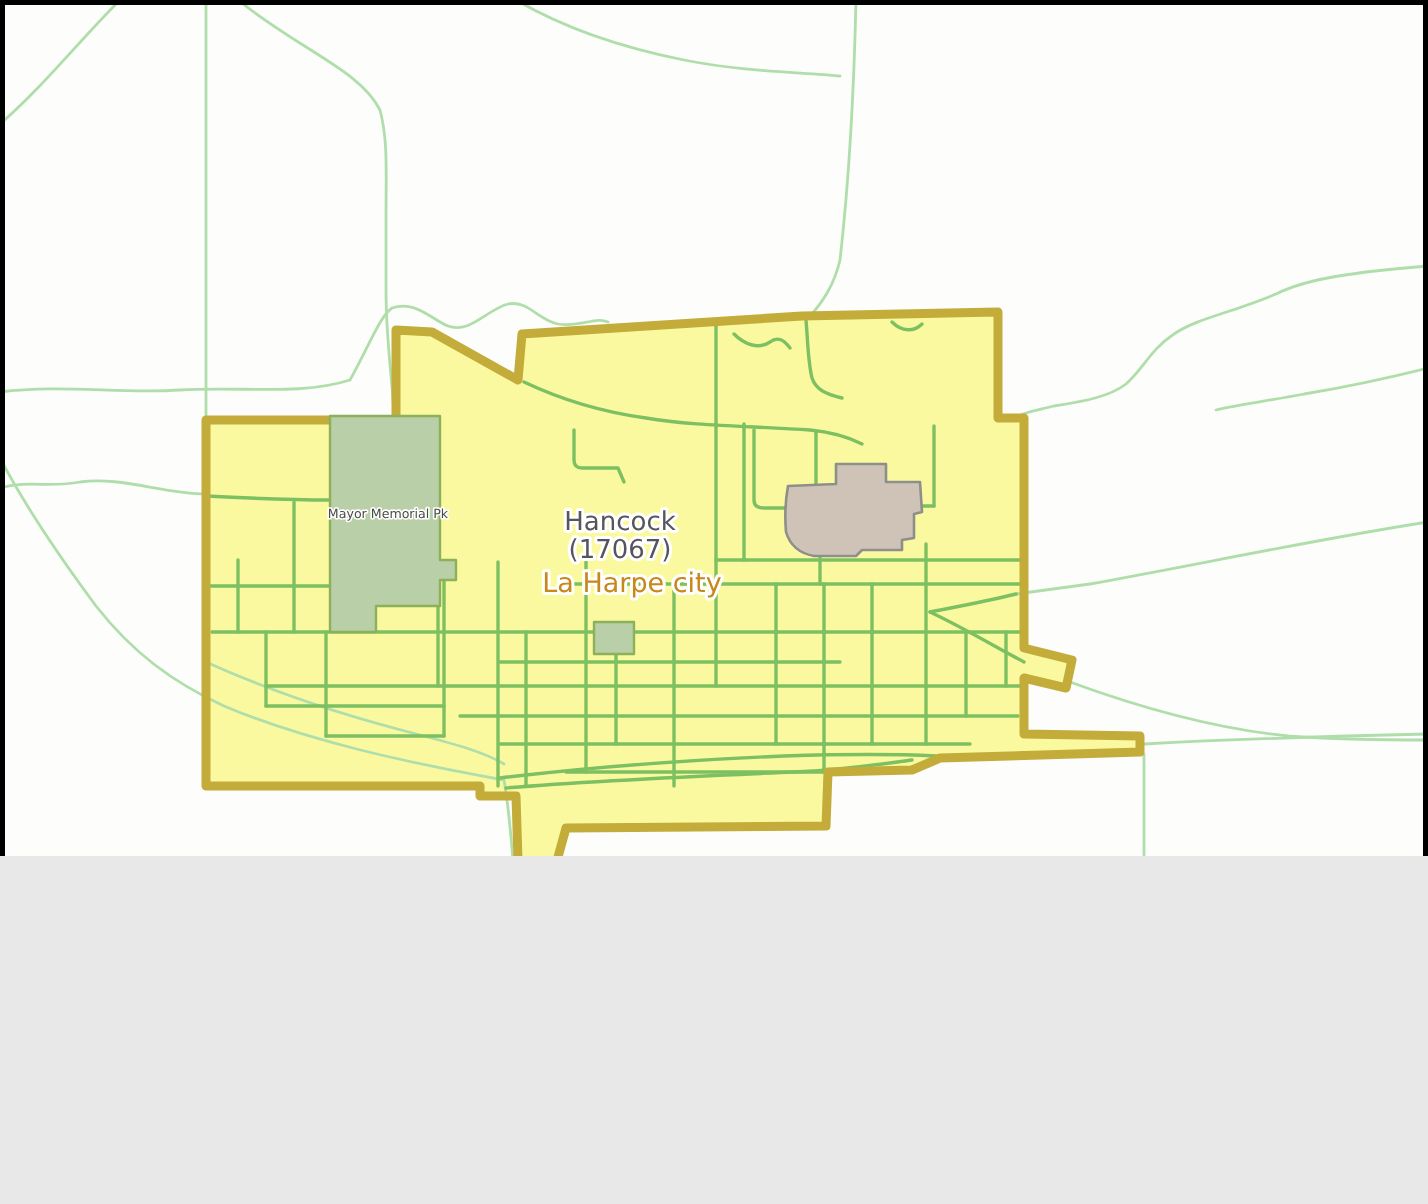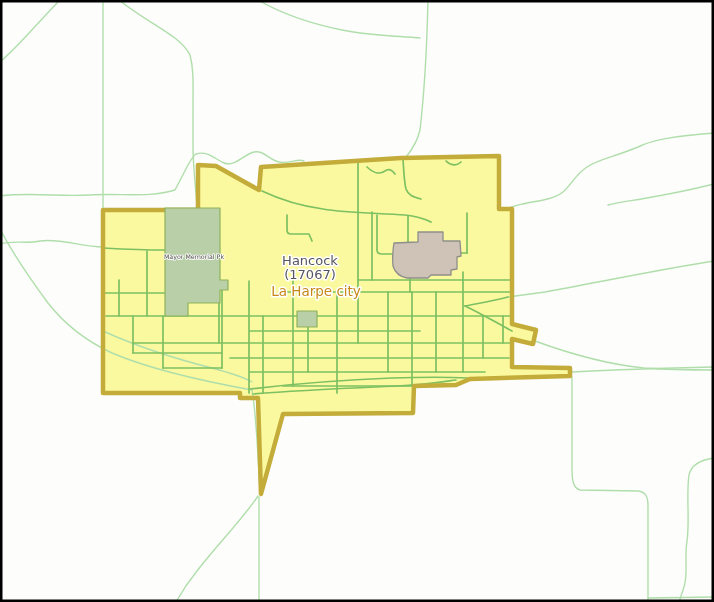--- a/index.html
+++ b/index.html
@@ -1,18 +1,18 @@
 <!DOCTYPE html>
 <html style="--frame: #000000; --map-bg: #fdfdfc; --city-fill: #fbf9a0; --city-border: #c3ac39; --street: #7cc061; --rural-road: #b0deab; --park-fill: #b9cfa8; --park-stroke: #8db15a; --landmark-fill: #cfc3b7; --landmark-stroke: #8e8e8a; --county-label: #56555e; --place-label: #c8871b; --park-label: #4b4b46;"><head>
 <meta charset="utf-8">
 <style>
   html,body{margin:0;padding:0;background:#e8e8e8;}
   .frame{
     position:relative;
-    width:714px;height:602px;
+    width:714px;height:428px;
     box-sizing:border-box;
     overflow:hidden;
     background:var(--map-bg,#fdfdfc);
   }
   svg{display:block;}
   .city-fill{fill:var(--city-fill,#fbf9a0);stroke:none;}
   .city-border{fill:none;stroke:var(--city-border,#c3ac39);stroke-width:4.5;stroke-linejoin:round;stroke-linecap:round;}
   .road-rural{fill:none;stroke:var(--rural-road,#b0deab);stroke-width:1.4;stroke-linecap:round;stroke-linejoin:round;}
   .road-street{fill:none;stroke:var(--street,#7cc061);stroke-width:1.7;stroke-linecap:round;stroke-linejoin:round;}
   .park{fill:var(--park-fill,#b9cfa8);stroke:var(--park-stroke,#8db15a);stroke-width:1.2;stroke-linejoin:round;}

